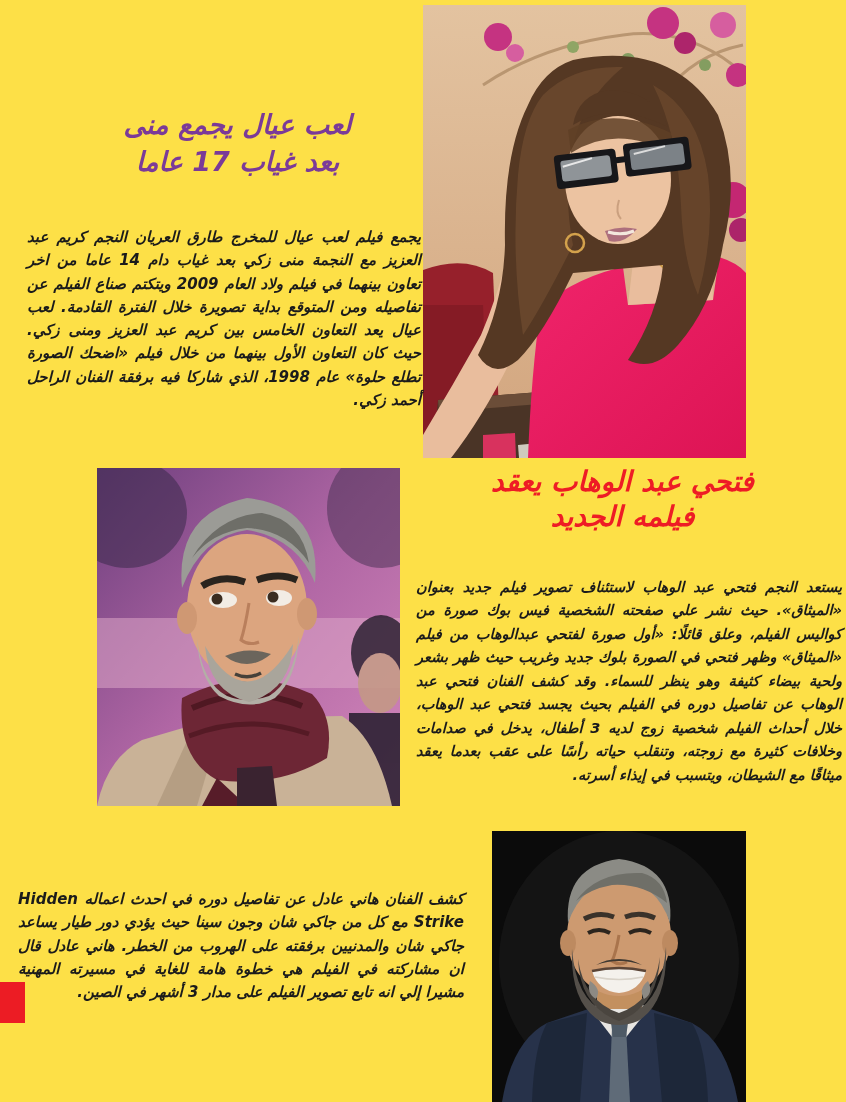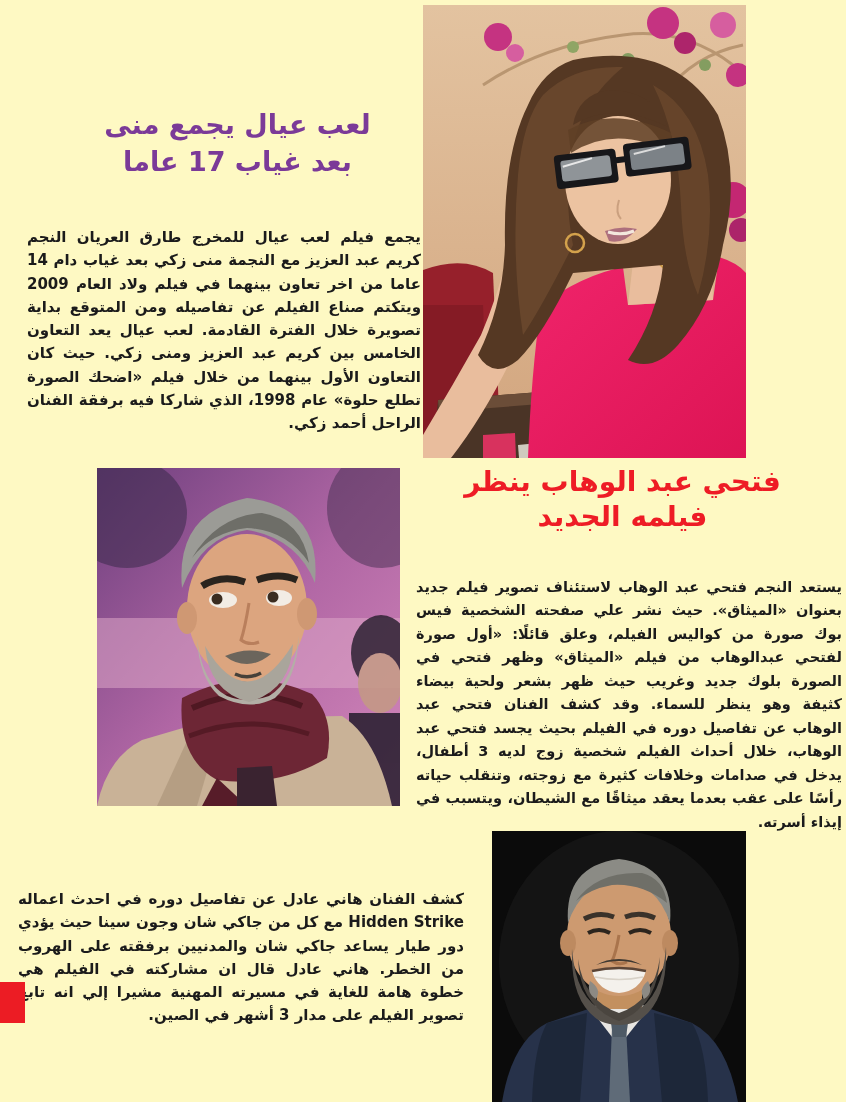--- a/index.html
+++ b/index.html
@@ -1,17 +1,17 @@
 <!DOCTYPE html>
 <html lang="ar" dir="rtl"><head>
 <meta charset="utf-8">
 <style>
   html,body{margin:0;padding:0;background:#ffffff;}
   body{font-family:"DejaVu Sans",sans-serif;}
-  #page{position:relative;width:846px;height:1102px;background:#fef9c3;overflow:hidden;margin:0 auto;}
+  #page{position:relative;width:846px;height:1102px;background:#fde047;overflow:hidden;margin:0 auto;font-style:italic;}
   .abs{position:absolute;}
   .headline{font-weight:700;text-align:center;direction:rtl;}
   .headline .hl-line{display:block;}
   .purple{color:#7b3a98;}
   .red{color:#ee1c25;}
   .body-text{font-weight:700;color:#1b1b1b;text-align:justify;direction:rtl;line-height:1.55;}
   .photo{display:block;}
   .red-marker{background:#ec1c24;}
 </style>
 </head>
@@ -151,21 +151,21 @@
 
     <path d="M152 135 Q148 160 144 172 Q152 178 162 174" stroke="#b97f5c" stroke-width="3" fill="none"></path>
 
     <path d="M100 170 Q105 215 130 228 Q150 236 172 228 Q196 214 202 168 Q200 210 178 230 Q152 244 122 228 Q102 210 100 170 Z" fill="#b3afa6"></path>
     <path d="M108 178 Q150 250 196 176 Q194 222 152 234 Q112 224 108 178 Z" fill="#a9a59b"></path>
     <path d="M128 188 Q150 178 174 186 Q162 196 150 196 Q138 196 128 188 Z" fill="#6b655c"></path>
     <path d="M138 206 Q151 212 164 205" stroke="#45403a" stroke-width="3.5" fill="none"></path>
   </svg>
 
   <div class="abs headline red" style="left:425px;top:464px;width:395px;font-size:28px;line-height:35px;">
-    <span class="hl-line">فتحي عبد الوهاب ينظر</span>
+    <span class="hl-line">فتحي عبد الوهاب يعقد</span>
     <span class="hl-line">فيلمه الجديد</span>
   </div>
 
   <p class="abs body-text" style="left:416px;top:576px;width:426px;font-size:14.5px;margin:0;line-height:1.62;">يستعد النجم فتحي عبد الوهاب لاستئناف تصوير فيلم جديد بعنوان «الميثاق». حيث نشر علي صفحته الشخصية فيس بوك صورة من كواليس الفيلم، وعلق قائلًا: «أول صورة لفتحي عبدالوهاب من فيلم «الميثاق» وظهر فتحي في الصورة بلوك جديد وغريب حيث ظهر بشعر ولحية بيضاء كثيفة وهو ينظر للسماء. وقد كشف الفنان فتحي عبد الوهاب عن تفاصيل دوره في الفيلم بحيث يجسد فتحي عبد الوهاب، خلال أحداث الفيلم شخصية زوج لديه 3 أطفال، يدخل في صدامات وخلافات كثيرة مع زوجته، وتنقلب حياته رأسًا على عقب بعدما يعقد ميثاقًا مع الشيطان، ويتسبب في إيذاء أسرته.</p>
 
   <div class="abs headline purple" style="left:30px;top:818px;width:440px;font-size:27px;line-height:33px;">
   </div>
 
   <p class="abs body-text" style="left:18px;top:888px;width:446px;font-size:15px;margin:0;">كشف الفنان هاني عادل عن تفاصيل دوره في احدث اعماله Hidden Strike مع كل من جاكي شان وجون سينا حيث يؤدي دور طيار يساعد جاكي شان والمدنيين برفقته على الهروب من الخطر. هاني عادل قال ان مشاركته في الفيلم هي خطوة هامة للغاية في مسيرته المهنية مشيرا إلي انه تابع تصوير الفيلم على مدار 3 أشهر في الصين.</p>
 

